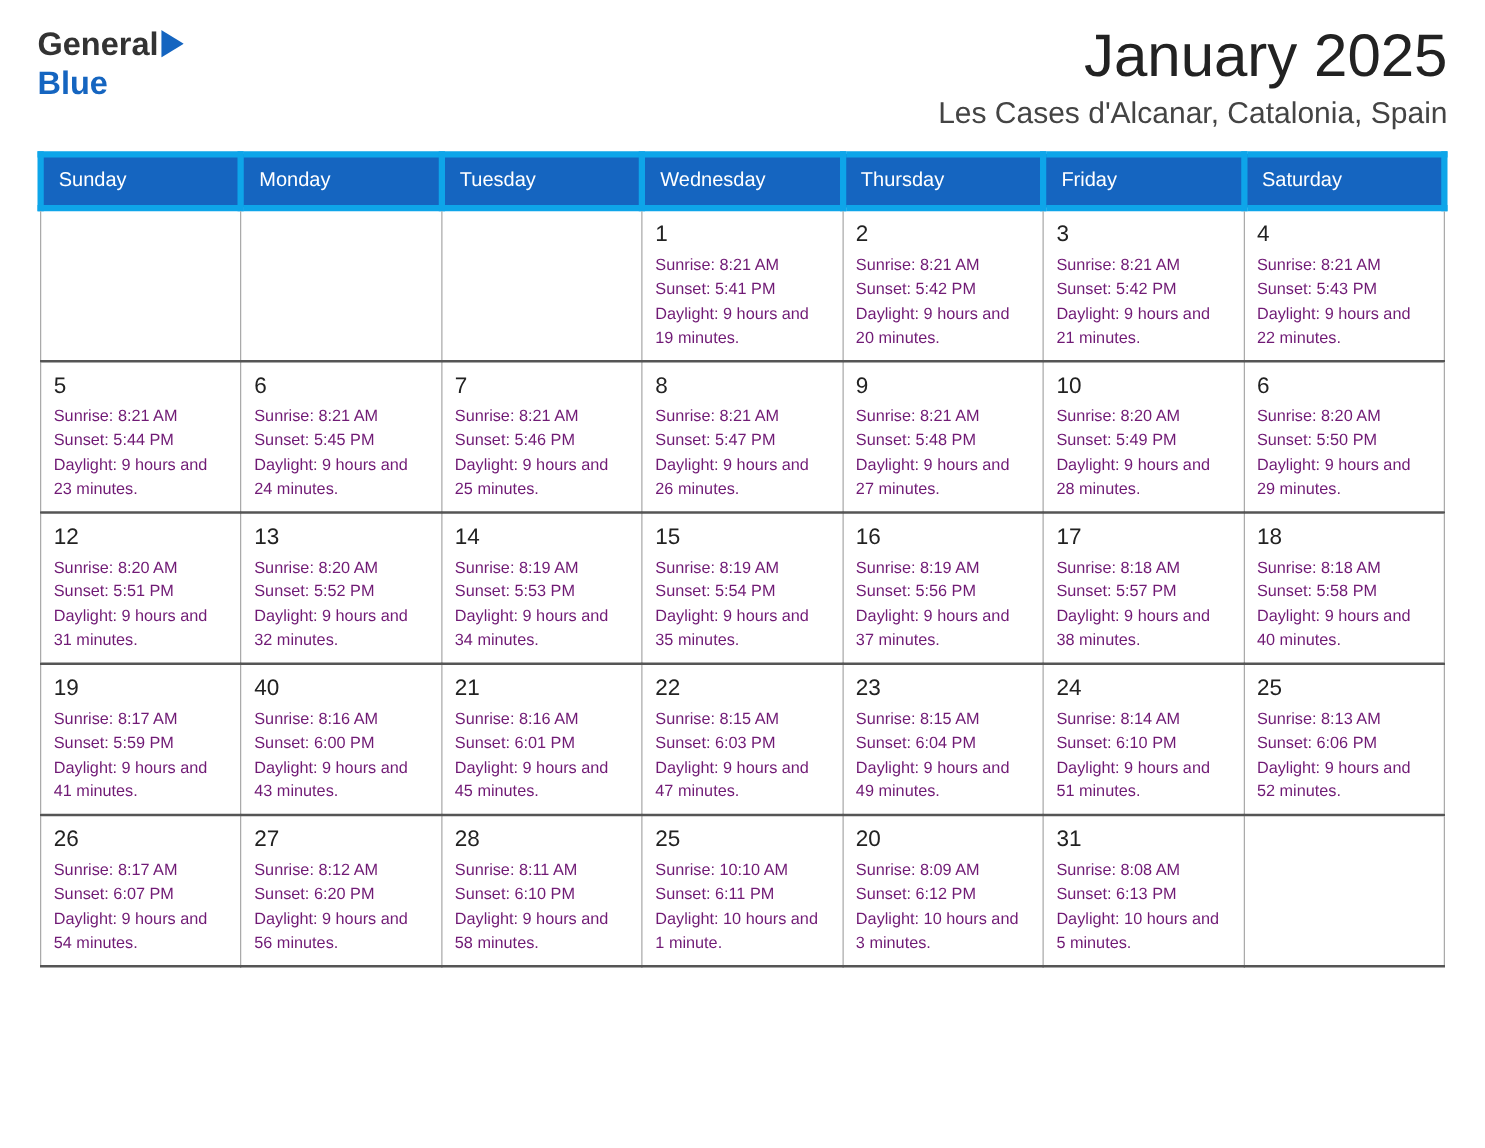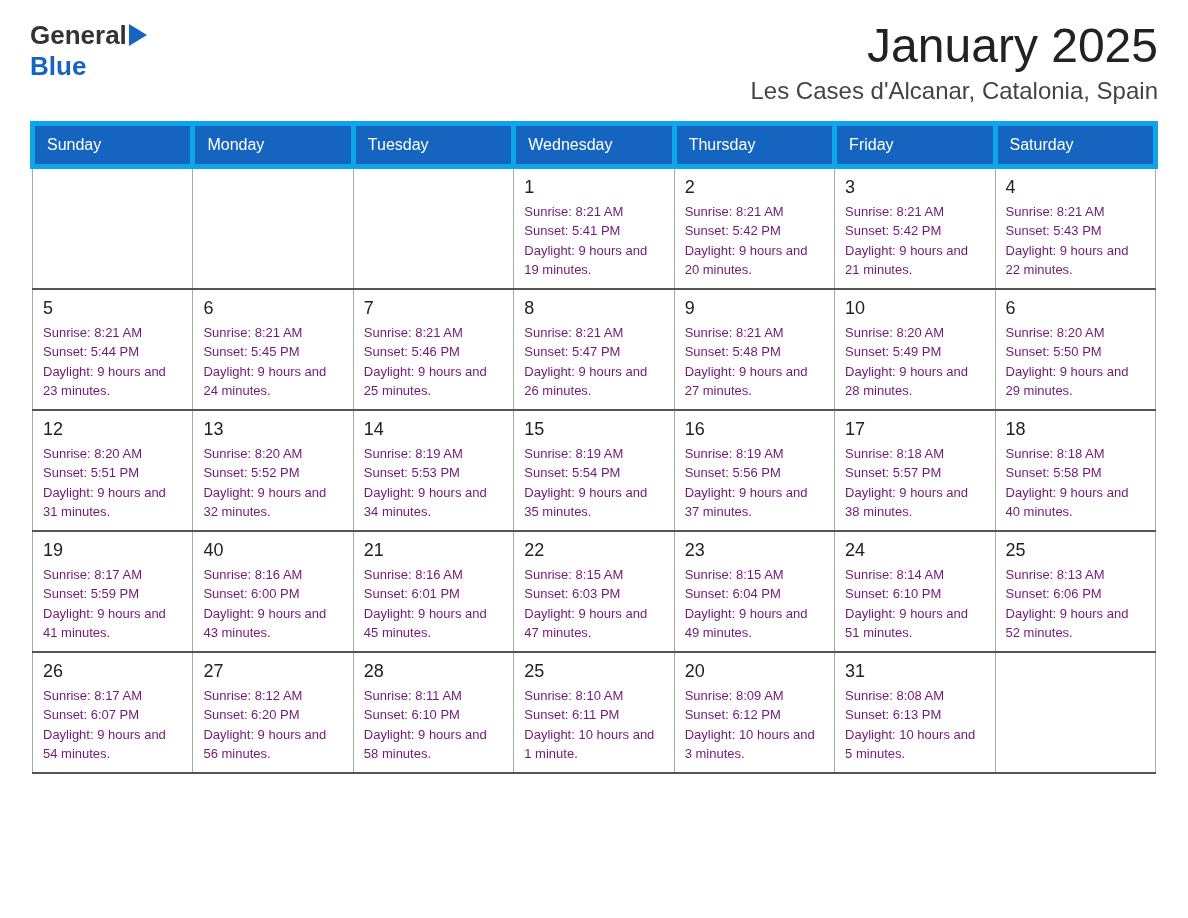--- a/index.html
+++ b/index.html
@@ -334,21 +334,21 @@
         </td>
         <td>
           <div class="day-number">28</div>
           <div class="day-info">Sunrise: 8:11 AM
 Sunset: 6:10 PM
 Daylight: 9 hours
 and 58 minutes.</div>
         </td>
         <td>
           <div class="day-number">25</div>
-          <div class="day-info">Sunrise: 8:10 AM
+          <div class="day-info">Sunrise: 10:10 AM
 Sunset: 6:11 PM
 Daylight: 10 hours
 and 1 minute.</div>
         </td>
         <td>
           <div class="day-number">20</div>
           <div class="day-info">Sunrise: 8:09 AM
 Sunset: 6:12 PM
 Daylight: 10 hours
 and 3 minutes.</div>

